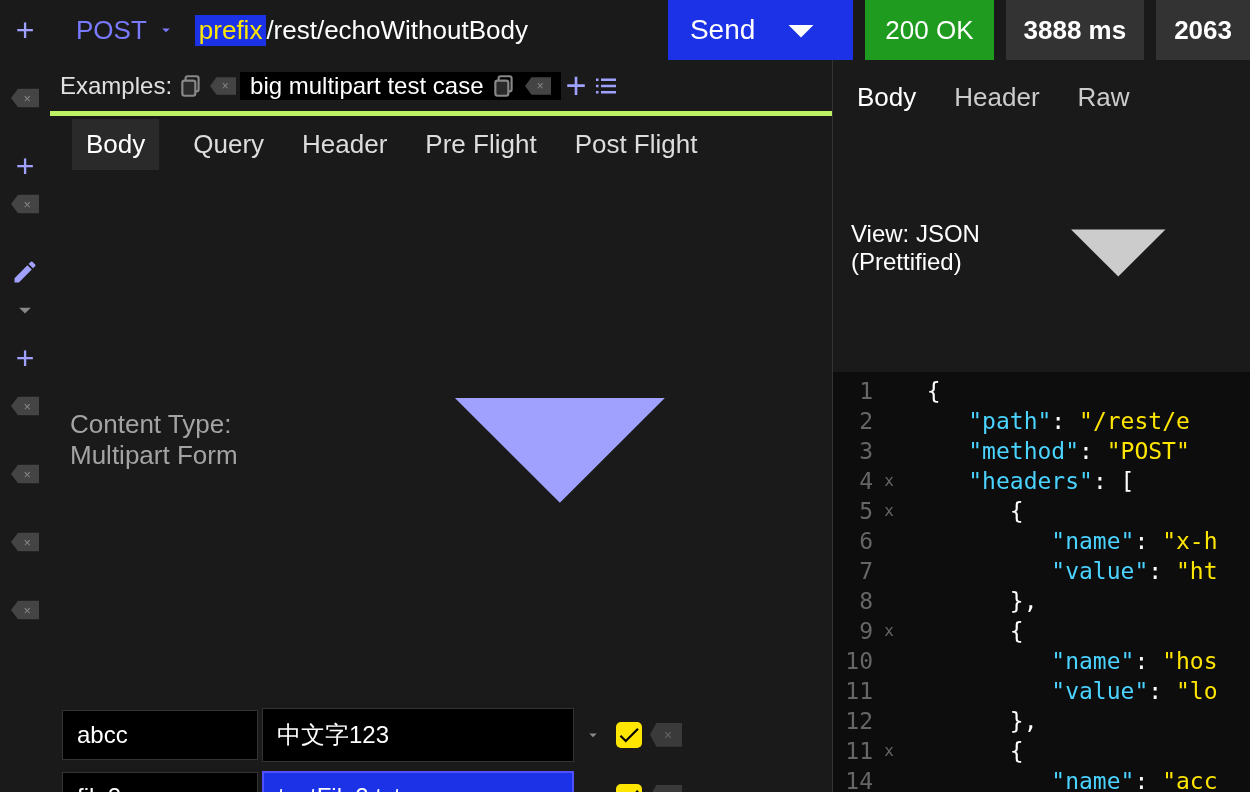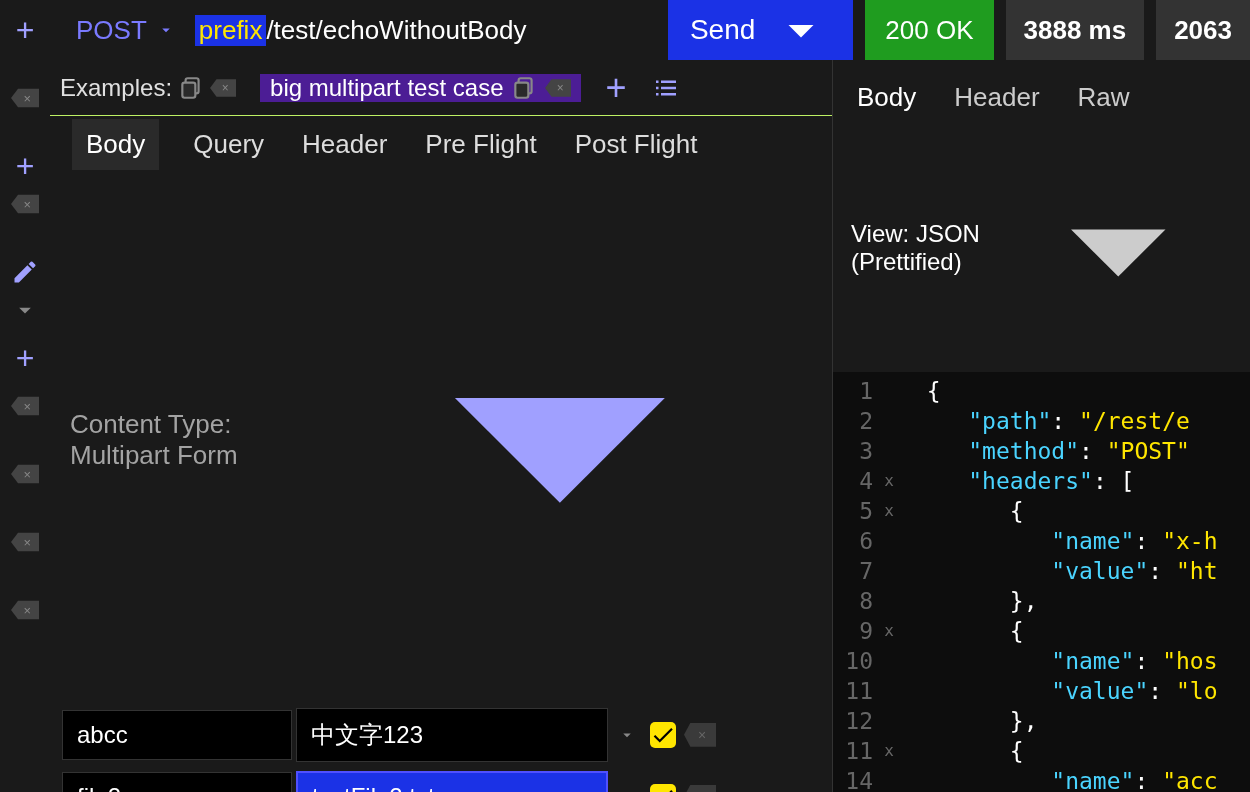--- a/index.html
+++ b/index.html
@@ -107,33 +107,33 @@
   display: flex;
   align-items: center;
   font-weight: bold;
 }
 
 .examples-row {
   display: flex;
   align-items: center;
   height: 56px;
   padding-left: 10px;
-  gap: 24px;
+  gap: 4px;
   background: #1a1a1a;
-  border-bottom: 1px solid #bef264;
+  border-bottom: 5px solid #bef264;
 }
 
 .examples-tab {
   color: #fff;
   font-size: 24px;
   display: flex;
   align-items: center;
   gap: 8px;
   padding: 0 10px;
-  background: #4c1d95;
+  background: #000000;
 }
 
 .small-icon {
   width: 26px;
   height: 26px;
   display: inline-flex;
   align-items: center;
   justify-content: center;
   color: #888;
   cursor: pointer;
@@ -201,21 +201,21 @@
 }
 
 .form-key, .form-val {
   background: #000;
   color: #fff;
   font-size: 24px;
   padding: 10px 14px;
   border: 1px solid #333;
 }
 
-.form-key { width: 230px; }
+.form-key { width: 196px; }
 .form-val { width: 312px; }
 
 .form-val.file {
   background: #1b32e6;
   color: #fff;
   border: 2px solid #5050ff;
 }
 
 .dropdown-caret {
   color: #888;
@@ -372,21 +372,21 @@
 <div class="main-area">
   <div class="top-bar">
     <div class="method-select">
       <span>POST</span>
       <svg width="18" height="18" viewBox="0 0 24 24">
           <path d="M7 10l5 5 5-5z" fill="#7a7aff"></path>
         </svg>
     </div>
     <div class="url-bar">
       <span class="url-prefix">prefix</span>
-        <span>/test/echoWithoutBody</span>
+        <span>/rest/echoWithoutBody</span>
     </div>
     <div class="send-btn">
       <span>Send</span>
       <svg width="20" height="20" viewBox="0 0 24 24">
           <path d="M7 10l5 5 5-5z" fill="#fff"></path>
         </svg>
     </div>
     <div class="status-ok">
       <span>200 OK</span>
     </div>

